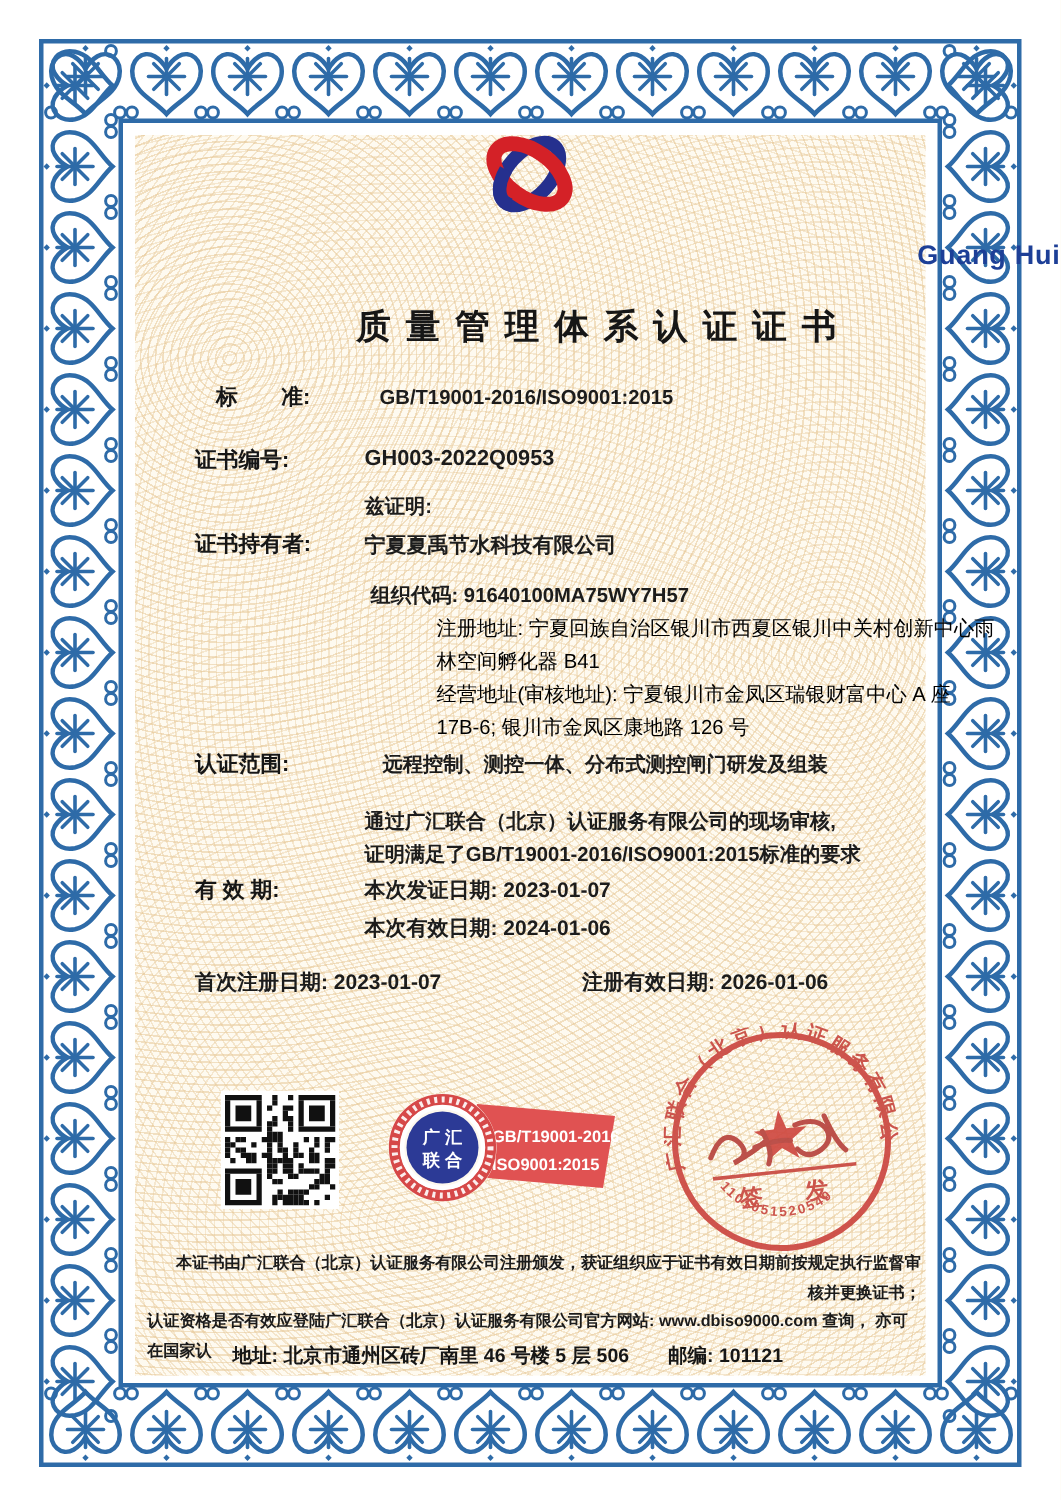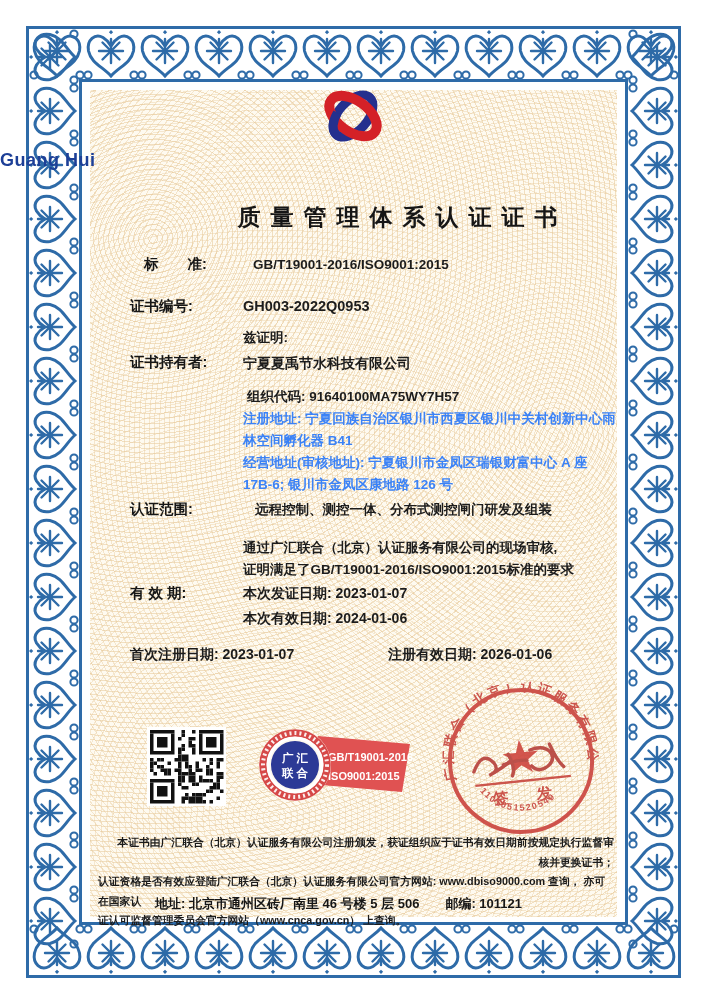--- a/index.html
+++ b/index.html
@@ -11,27 +11,27 @@
   .abs{position:absolute;}
   #border-svg{left:0;top:0;width:707px;height:1000px;pointer-events:none;}
   .guilloche{
     left:90px;top:90px;width:527px;height:827px;
     background-color:#fefaf0;
     background-image:
       repeating-radial-gradient(circle at 12% 18%, rgba(231,201,153,0) 0 4px, rgba(231,201,153,.55) 4px 5px),
       repeating-radial-gradient(circle at 88% 42%, rgba(231,201,153,0) 0 4px, rgba(231,201,153,.42) 4px 5px),
       repeating-radial-gradient(circle at 35% 88%, rgba(231,201,153,0) 0 5px, rgba(231,201,153,.38) 5px 6px);
   }
-  .brand-text{left:0;top:150px;width:707px;text-align:left;
+  .brand-text{left:0;top:160px;width:707px;text-align:right;
     font-size:18px;font-weight:bold;color:#1d3f97;letter-spacing:.5px;}
   .cert-title{left:0;top:202px;width:707px;text-align:center;
     font-size:23px;font-weight:800;color:#161616;letter-spacing:10px;text-indent:10px;margin-left:44px;}
   .lbl{font-size:14.5px;font-weight:800;color:#161616;white-space:nowrap;}
   .val{font-size:13.5px;font-weight:700;color:#1c1c1c;white-space:nowrap;}
-  .blk{font-size:13.5px;font-weight:700;color:#3b82f6;line-height:22px;}
+  .blk{font-size:13.5px;font-weight:400;color:#000000;line-height:22px;margin-left:48px;}
   .footer-text{left:98px;top:833px;width:516px;font-size:10.8px;font-weight:600;
     color:#1b1b1b;line-height:19.5px;}
   .footer-text .fl1{text-indent:11px;text-align:right;}
   .footer-addr{left:0;top:895px;width:677px;text-align:center;
     font-size:13px;font-weight:800;color:#161616;}
   svg text{font-family:"Liberation Sans","DejaVu Sans",sans-serif;}
 </style>
 </head>
 <body>
 
@@ -332,15 +332,14 @@
   <line x1="30" y1="98" x2="126" y2="98" stroke="#c94a42" stroke-width="2.4"></line>
   <text x="82" y="118" text-anchor="middle" font-size="15.5" font-weight="bold" fill="#c94a42" letter-spacing="12">签 发</text>
   <text font-size="9" font-weight="bold" fill="#c94a42" letter-spacing="1.6">
     <textPath href="#num-path" startOffset="4">1101051520549</textPath>
   </text>
 </svg>
 
 <div class="abs footer-text">
   <div class="fl1">本证书由广汇联合（北京）认证服务有限公司注册颁发，获证组织应于证书有效日期前按规定执行监督审核并更换证书；</div>
   <div>认证资格是否有效应登陆广汇联合（北京）认证服务有限公司官方网站: www.dbiso9000.com 查询， 亦可在国家认</div>
-  <div>证认可监督管理委员会官方网站（www.cnca.gov.cn） 上查询。</div>
 </div>
 <div class="abs footer-addr">地址: 北京市通州区砖厂南里 46 号楼 5 层 506　　邮编: 101121</div>
 
 </body></html>

